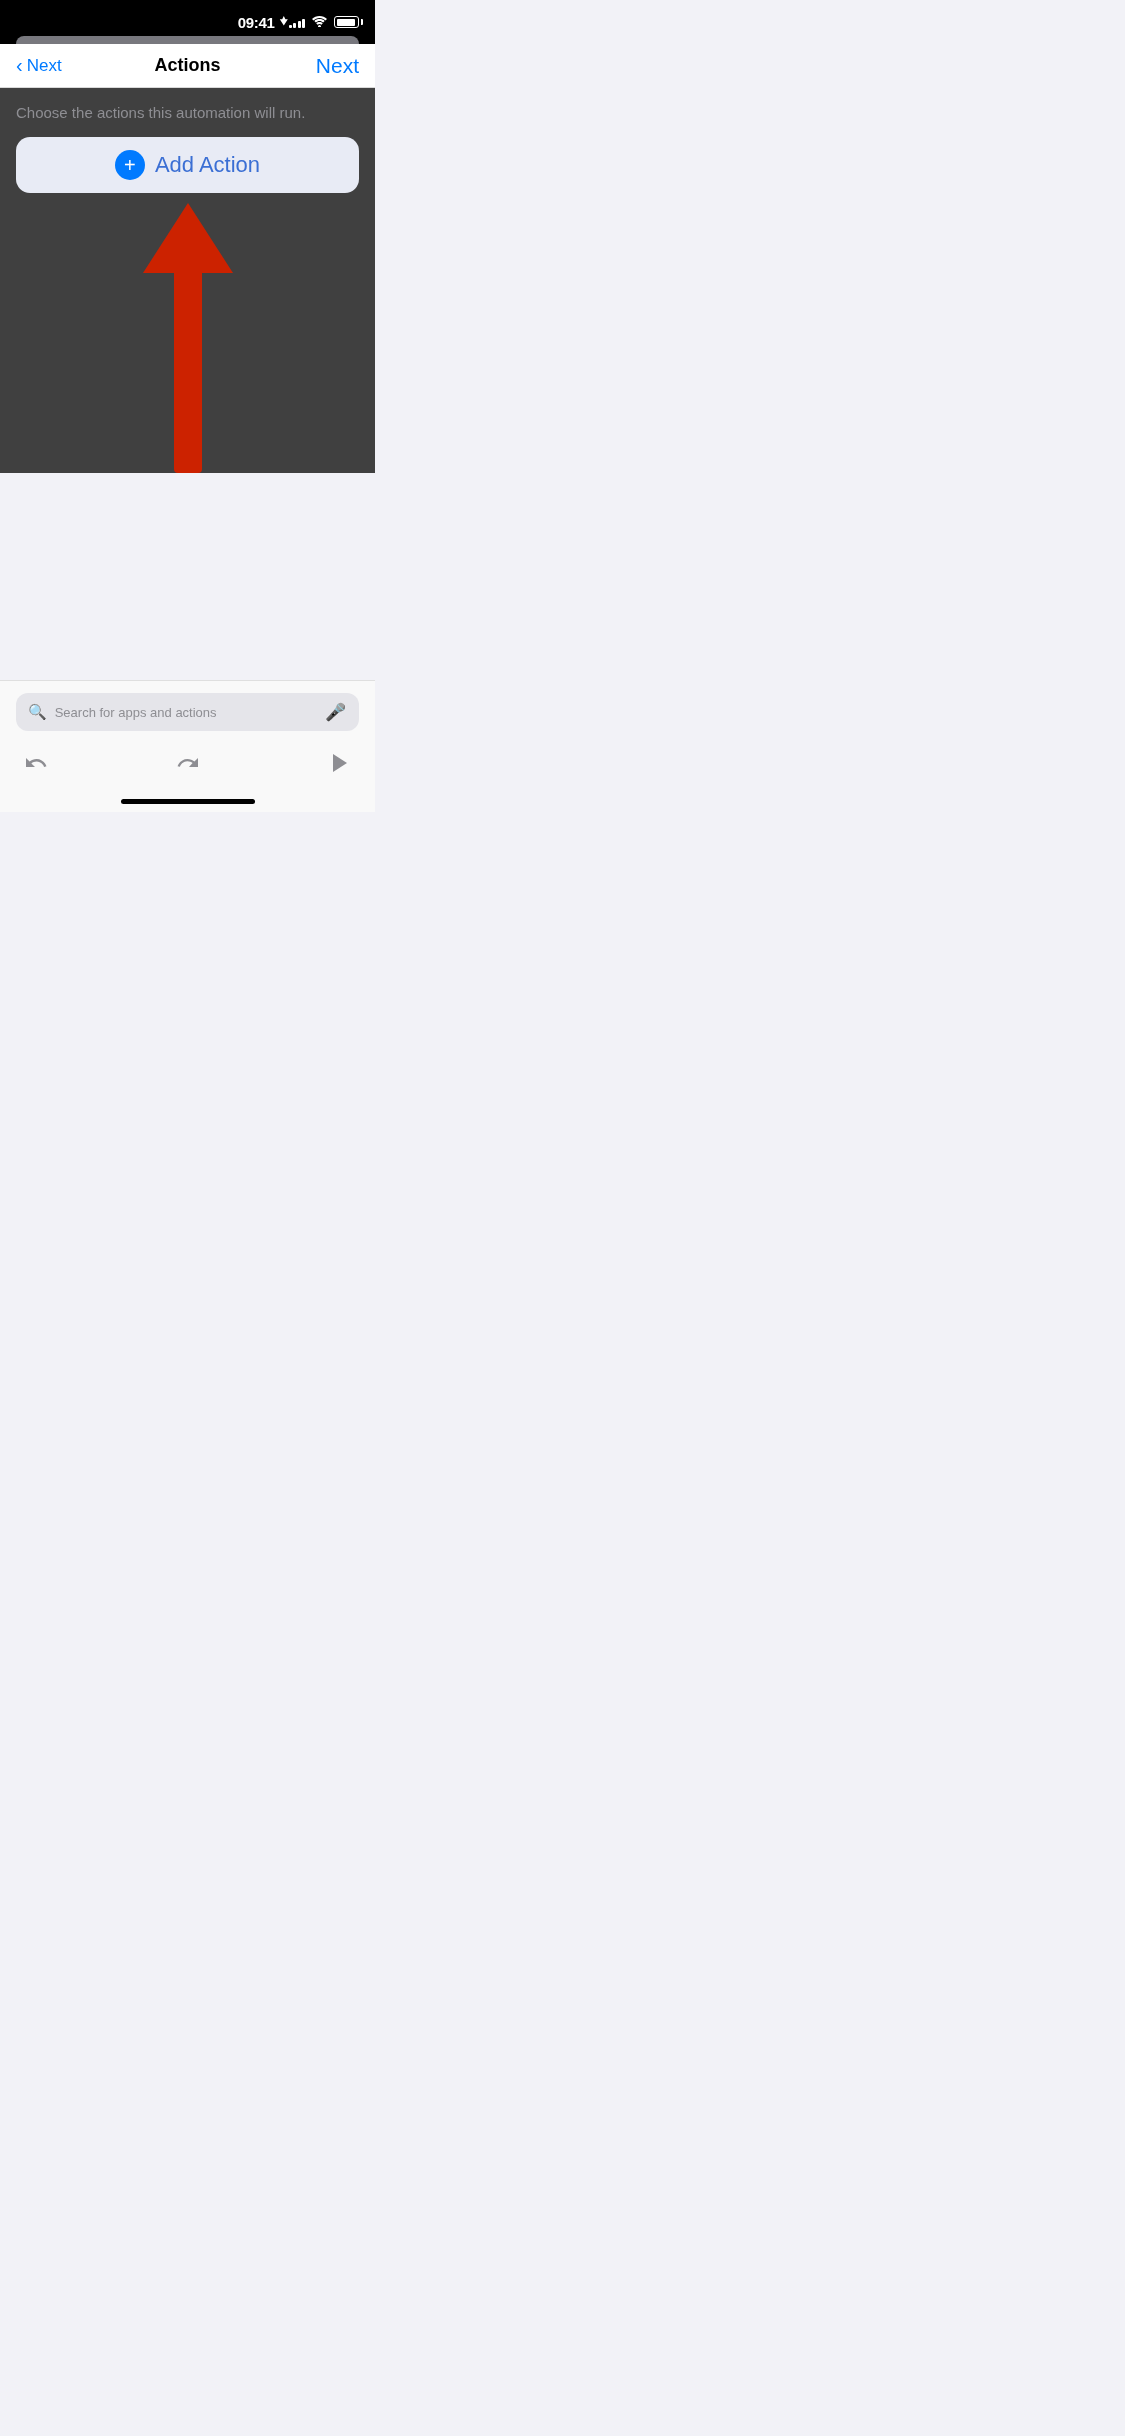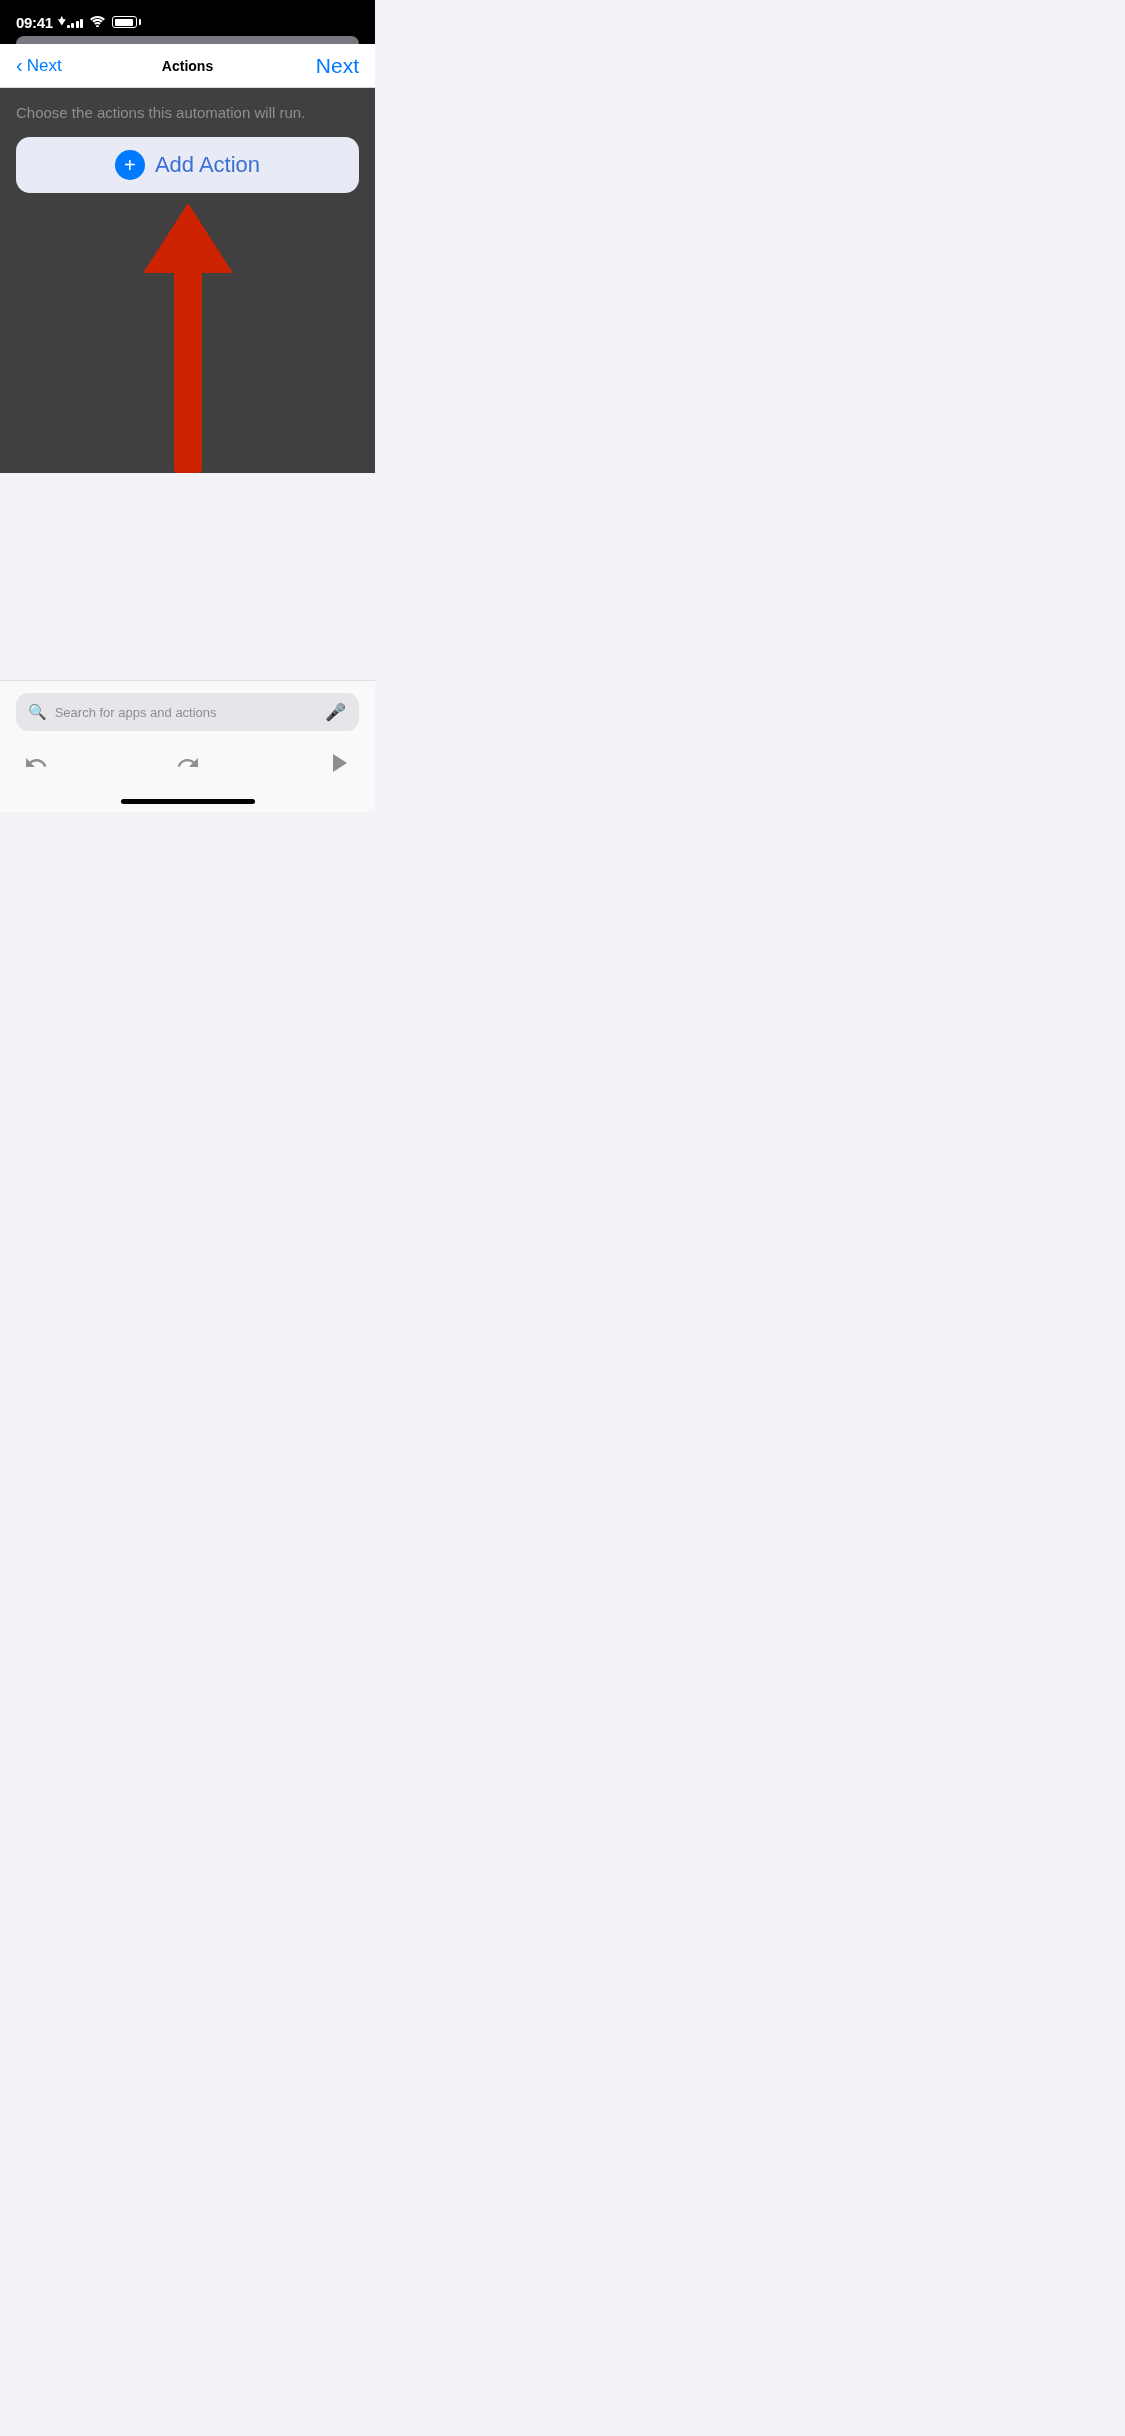--- a/index.html
+++ b/index.html
@@ -14,21 +14,21 @@
       position: relative;
     }
 
     
     .status-bar {
       width: 100%;
       height: 44px;
       background: #000;
       display: flex;
       align-items: center;
-      justify-content: flex-start;
+      justify-content: flex-end;
       padding: 0 16px;
       color: white;
     }
 
     .status-time {
       font-size: 15px;
       font-weight: 600;
       letter-spacing: -0.3px;
       display: flex;
       align-items: center;
@@ -113,21 +113,21 @@
     .nav-back-chevron {
       font-size: 20px;
       font-weight: 300;
       color: #007aff;
     }
 
     .nav-title {
       position: absolute;
       left: 50%;
       transform: translateX(-50%);
-      font-size: 14px;
+      font-size: 18px;
       font-weight: 600;
       color: #000;
     }
 
     .nav-next {
       color: #007aff;
       font-size: 21px;
       cursor: pointer;
     }
 

